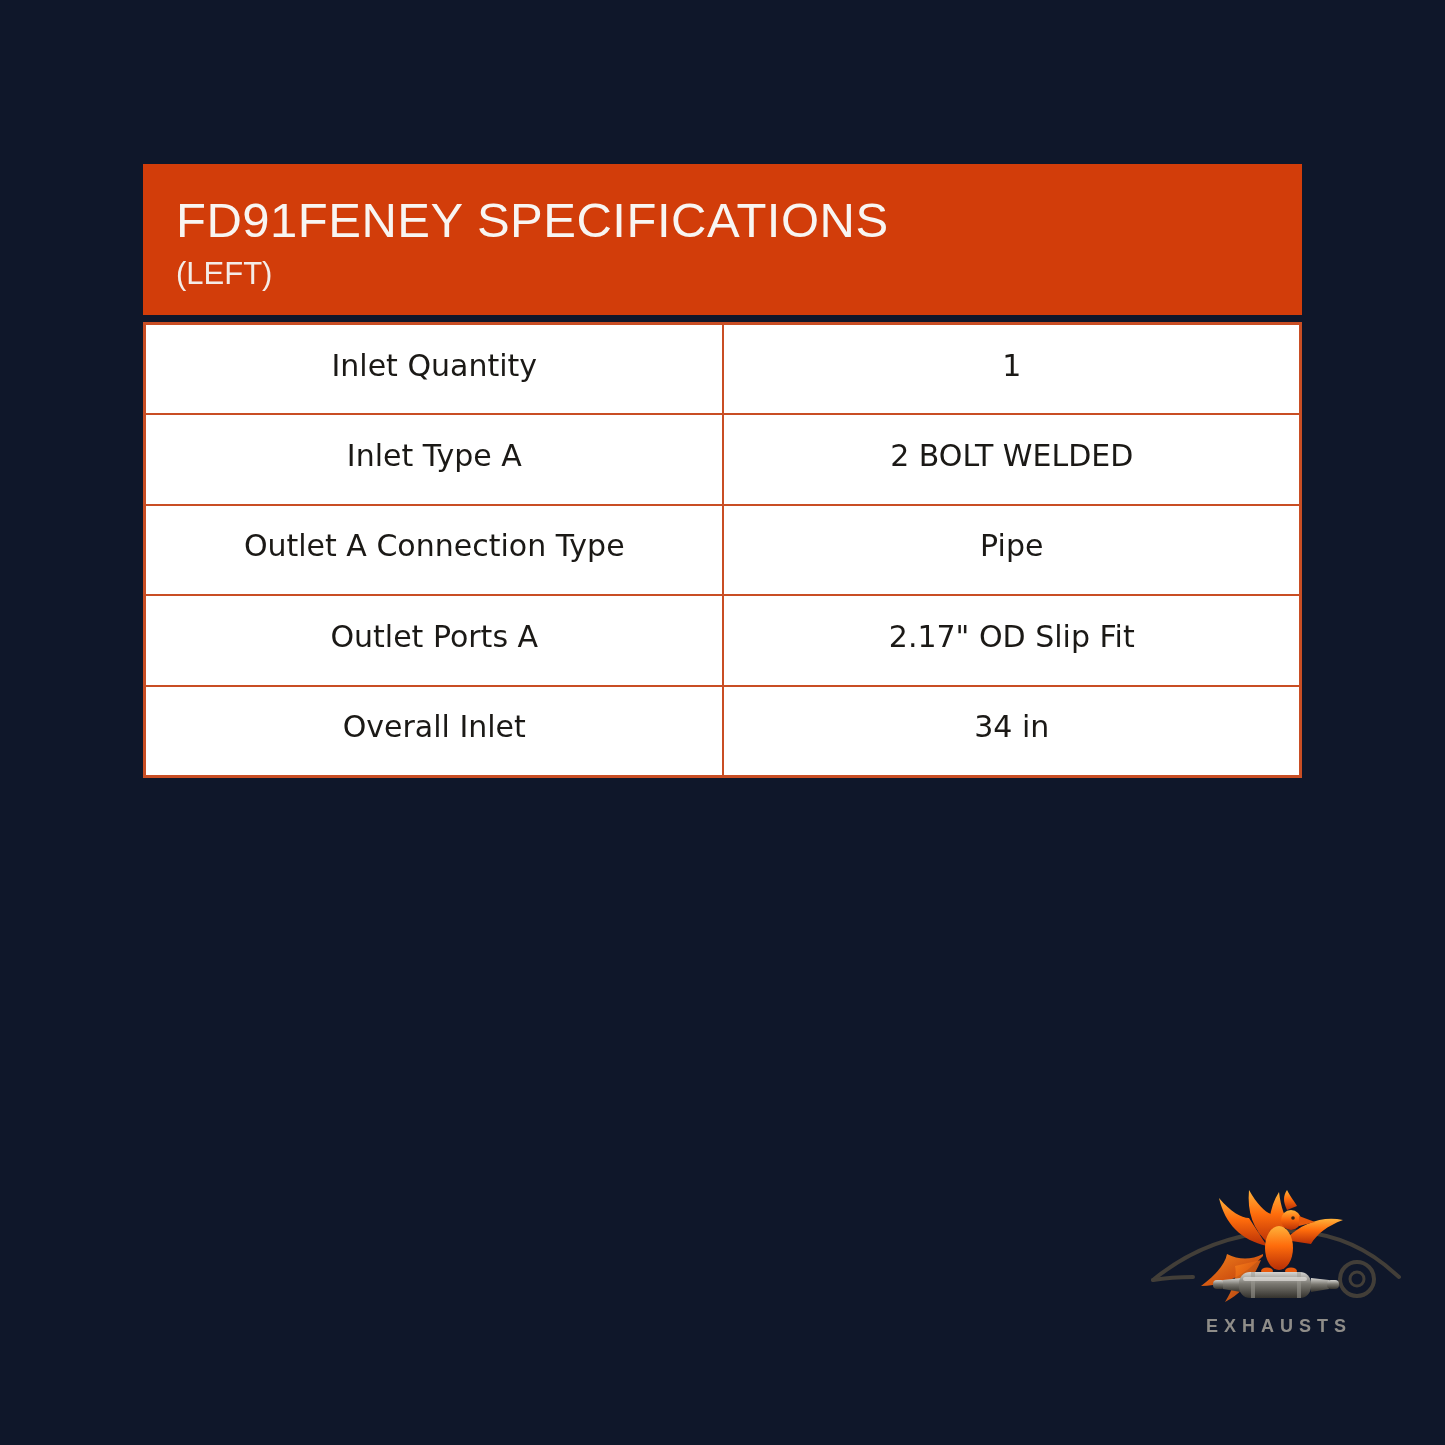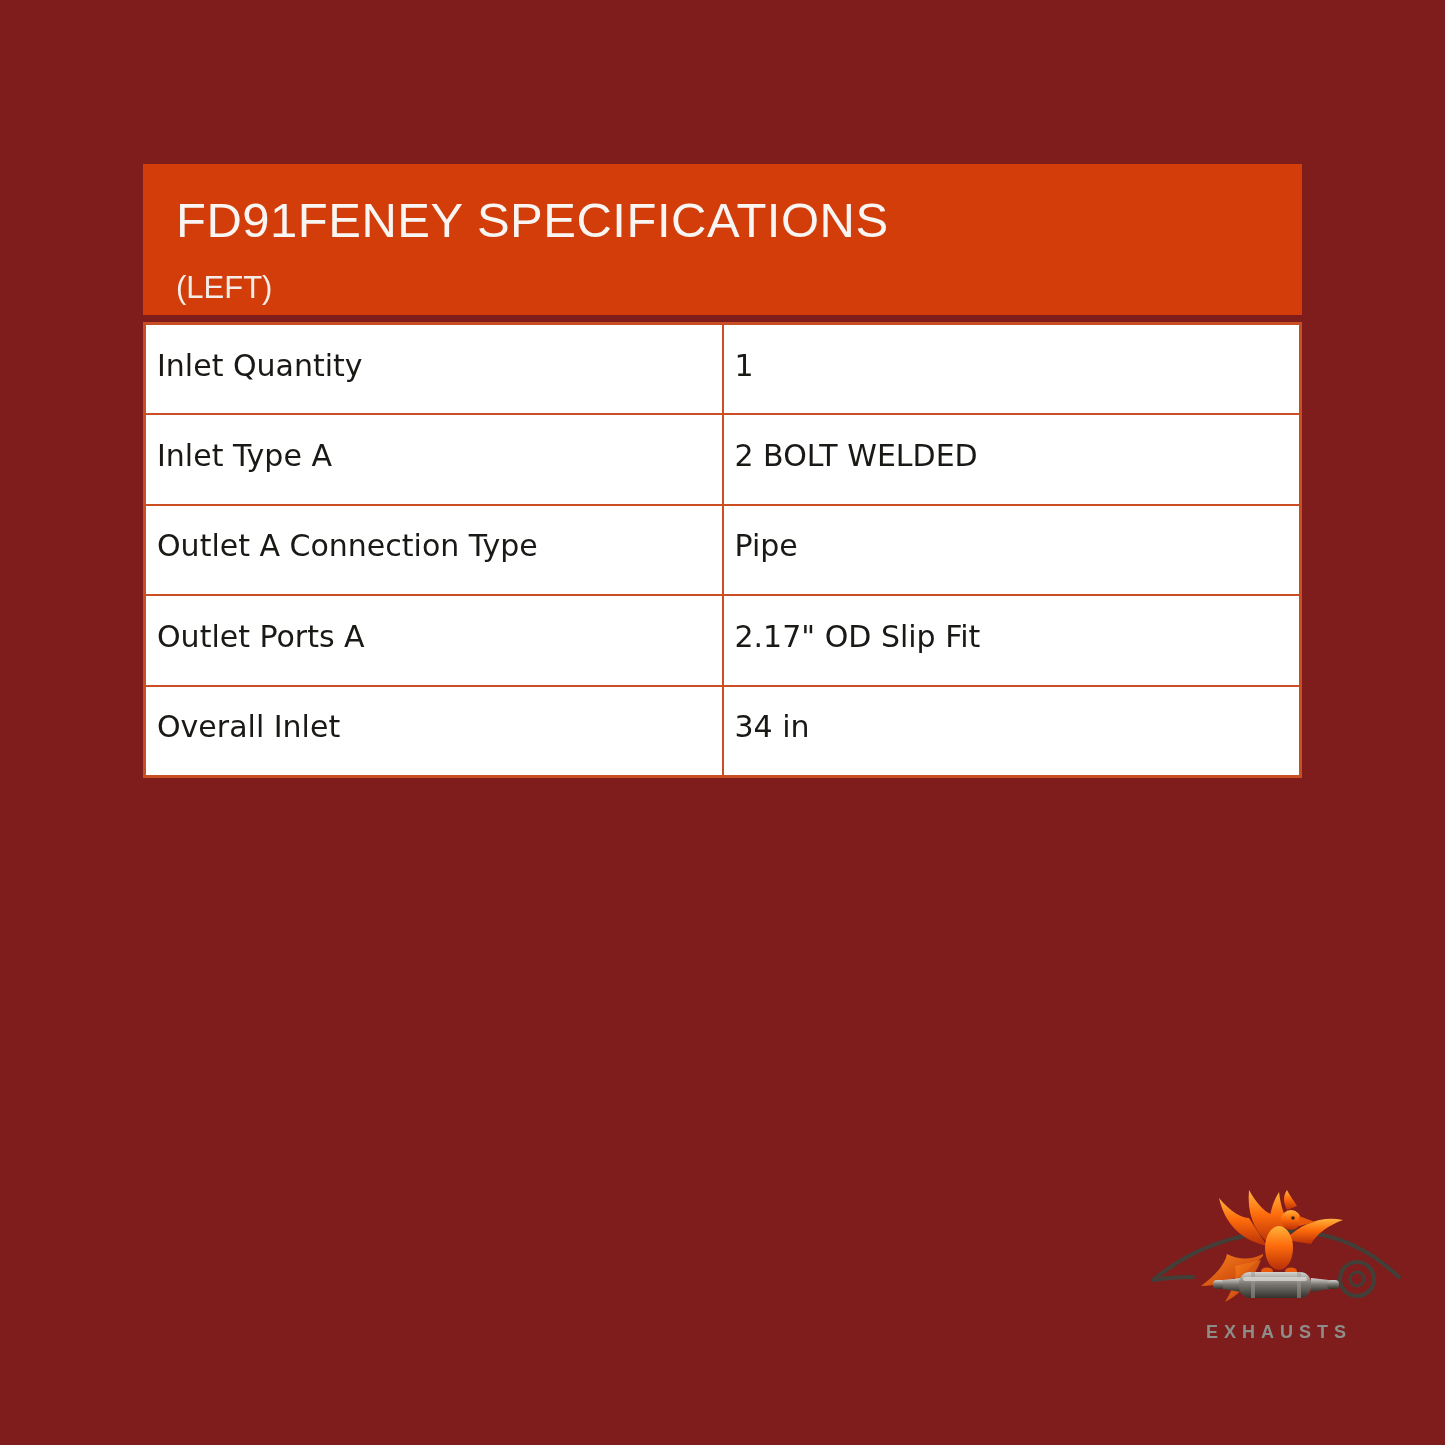--- a/index.html
+++ b/index.html
@@ -2,21 +2,21 @@
 <html><head>
 <meta charset="utf-8">
 <style>
   * { margin:0; padding:0; box-sizing:border-box; }
   html,body { width:1445px; height:1445px; }
   body { font-family:"DejaVu Sans", sans-serif; }
 
   .canvas {
     position:relative;
     width:1445px; height:1445px;
-    background:#7f1d1d;
+    background:#0f172a;
     overflow:hidden;
   }
 
   
   .spec-header {
     position:absolute;
     left:143px; top:164px;
     width:1159px; height:151px;
     background:#d23d0a;
     padding:30px 30px 0 33px;
@@ -28,21 +28,21 @@
     letter-spacing:0.5px;
     color:#f8f5f2;
     line-height:1.1;
     white-space:nowrap;
   }
   .spec-subtitle {
     font-family:"Liberation Sans", sans-serif;
     font-size:31px;
     font-weight:400;
     color:#f4ece7;
-    margin-top:22px;
+    margin-top:8px;
   }
 
   
   table.spec-table {
     position:absolute;
     left:143px; top:322px;
     width:1159px; height:456px;
     border-collapse:collapse;
     background:#ffffff;
     table-layout:fixed;
@@ -50,20 +50,21 @@
   table.spec-table td {
     width:50%;
     height:65px;
     border:2px solid #c94e24;
     font-size:30px;
     color:#1b1916;
     padding:0 10px 8px 11px;
     vertical-align:middle;
     white-space:nowrap;
     overflow:hidden;
+    text-align:center;
   }
   table.spec-table { border:3px solid #c94e24; }
 
   
   .logo {
     position:absolute;
     left:1145px; top:1180px;
     width:262px;
     text-align:center;
   }
@@ -77,21 +78,20 @@
     text-shadow:0 1px 1px #000, 0 -1px 0 #e9e7e3;
     line-height:1.05;
     margin-top:2px;
   }
   .logo-tagline {
     font-family:"Liberation Sans", sans-serif;
     font-size:18px;
     font-weight:700;
     letter-spacing:6px;
     color:#8f8d89;
-    margin-top:6px;
     padding-left:6px; 
   }
 </style>
 </head>
 <body>
 
 <div class="canvas">
 
   <div class="spec-header">
     <div class="spec-title">FD91FENEY SPECIFICATIONS</div>

